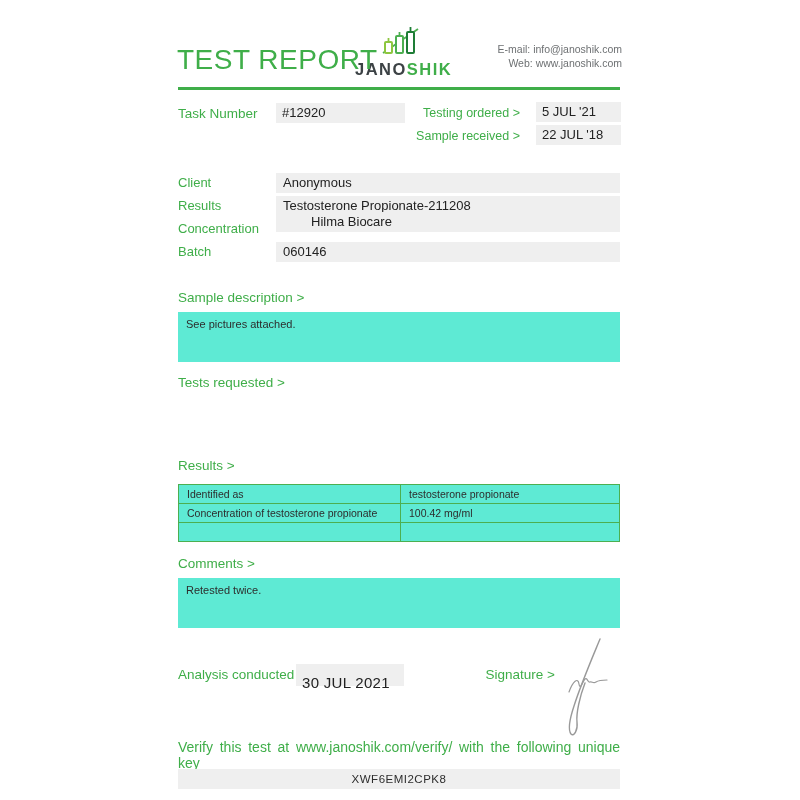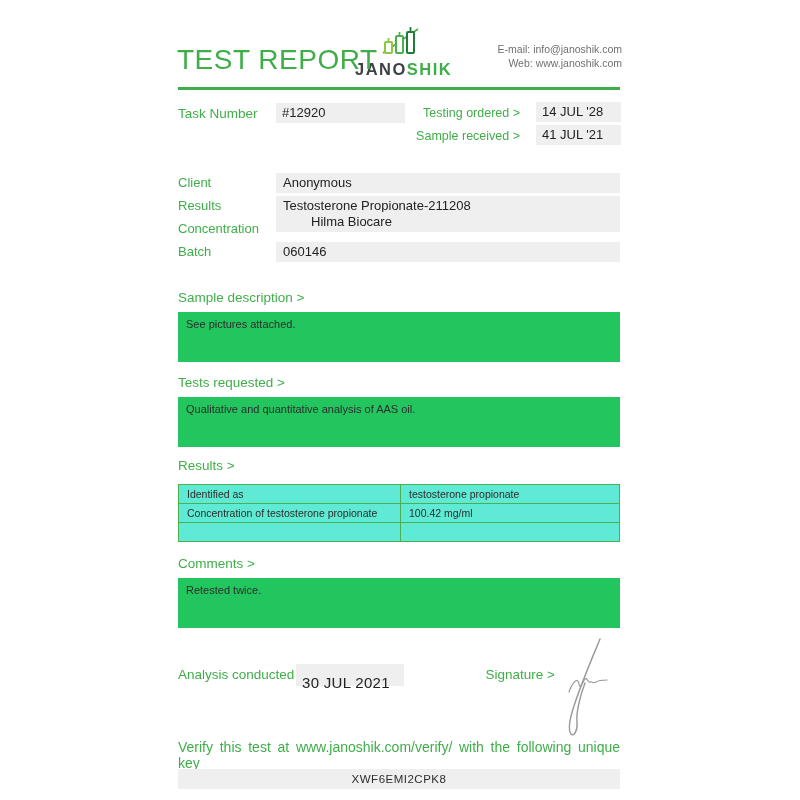--- a/index.html
+++ b/index.html
@@ -32,21 +32,21 @@
   .to-box { left:536px; top:102px; width:85px; height:20px; }
   .sr-label { left:405px; top:129px; width:115px; text-align:right; }
   .sr-box { left:536px; top:125px; width:85px; height:20px; }
   .date-box span { display:block; line-height:20px; padding-left:6px; font-size:13px; color:#222; }
 
   .info-label { left:178px; font-size:13px; color:#3fae49; }
   .info-box { left:276px; width:344px; height:20px; background:#efefef; }
   .info-box span { display:block; line-height:20px; padding-left:7px; font-size:13px; color:#222; }
 
   .section-label { left:178px; color:#3fae49; font-size:13.5px; }
-  .section-box { left:178px; width:442px; height:50px; background:#22c55e; }
+  .section-box { left:178px; width:442px; height:50px; background:#5eead4; }
   .section-box span { display:block; padding:6px 8px; font-size:11px; color:#2d2d2d; }
 
   .results-table { left:178px; top:484px; width:442px; border-collapse:collapse; }
   .results-table td { border:1px solid #4caf50; height:19px; font-size:10.5px; color:#2d2d2d; padding:0 0 0 8px; background:#5eead4; }
   .results-table td.c1 { width:222px; }
 
   .analysis-label { left:178px; top:667px; }
   .analysis-box { left:296px; top:664px; width:108px; height:22px; }
   .analysis-box span { display:block; line-height:22px; padding-left:6px; font-size:15px; letter-spacing:0.3px; color:#222;margin-top:8px; }
   .signature-label { left:445px; top:667px; width:110px; text-align:right; }
@@ -85,26 +85,26 @@
 
   <div class="abs rule"></div>
 
   <div class="abs green-label task-label">Task Number</div>
   <div class="abs gbox task-box">
       <span class="val">#12920</span>
     </div>
 
   <div class="abs green-label-sm to-label">Testing ordered  &gt;</div>
   <div class="abs gbox date-box to-box">
-      <span>14 JUL '28</span>
+      <span>5 JUL '21</span>
     </div>
 
   <div class="abs green-label-sm sr-label">Sample received &gt;</div>
   <div class="abs gbox date-box sr-box">
-      <span>41 JUL '21</span>
+      <span>22 JUL '18</span>
     </div>
 
   <div class="abs info-label" style="top:175px;">Client</div>
   <div class="abs info-box" style="top:173px;">
       <span>Anonymous</span>
     </div>
 
   <div class="abs info-label" style="top:198px;">Results</div>
   <div class="abs info-box" style="top:196px;">
       <span>Testosterone Propionate-211208</span>
@@ -119,23 +119,20 @@
   <div class="abs info-box" style="top:242px;">
       <span>060146</span>
     </div>
 
   <div class="abs section-label" style="top:290px;">Sample description &gt;</div>
   <div class="abs section-box" style="top:312px;">
       <span>See pictures attached.</span>
     </div>
 
   <div class="abs section-label" style="top:375px;">Tests requested &gt;</div>
-  <div class="abs section-box" style="top:397px;">
-      <span>Qualitative and quantitative analysis of AAS oil.</span>
-    </div>
 
   <div class="abs section-label" style="top:458px;">Results &gt;</div>
   <table class="abs results-table">
     <tbody>
         <tr>
       <td class="c1">Identified as</td>
       <td>testosterone propionate</td>
     </tr>
     <tr>
       <td class="c1">Concentration of testosterone propionate</td>

